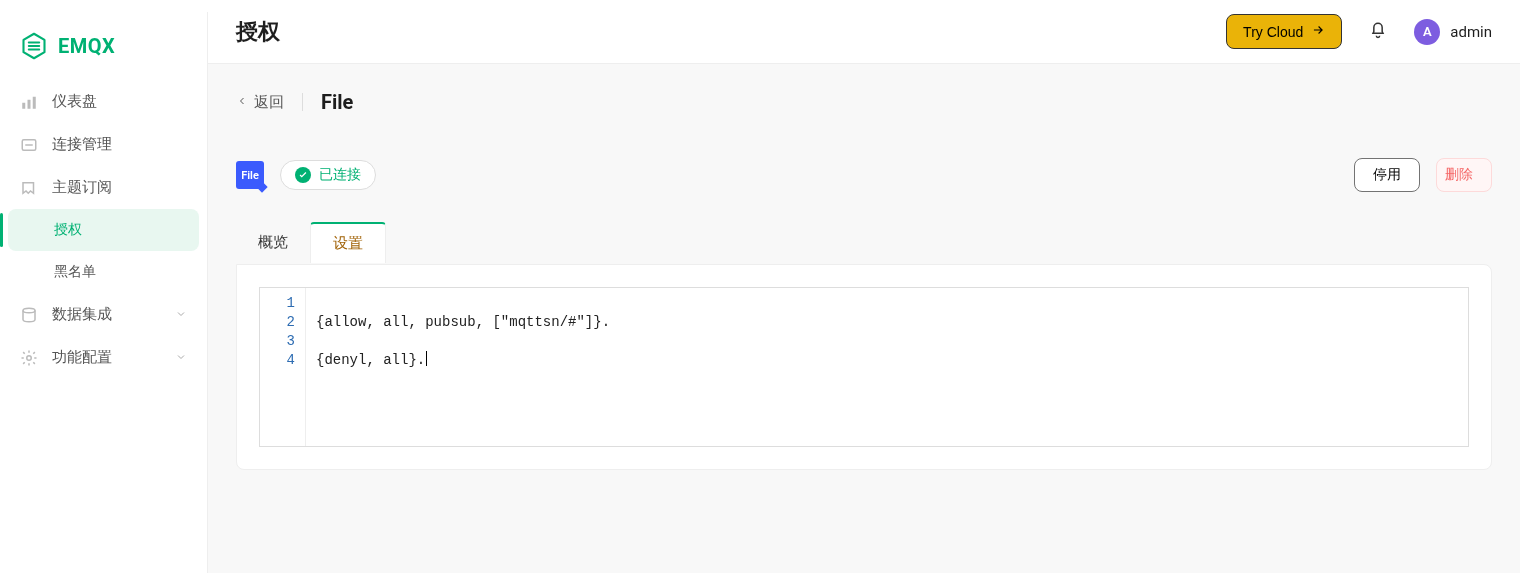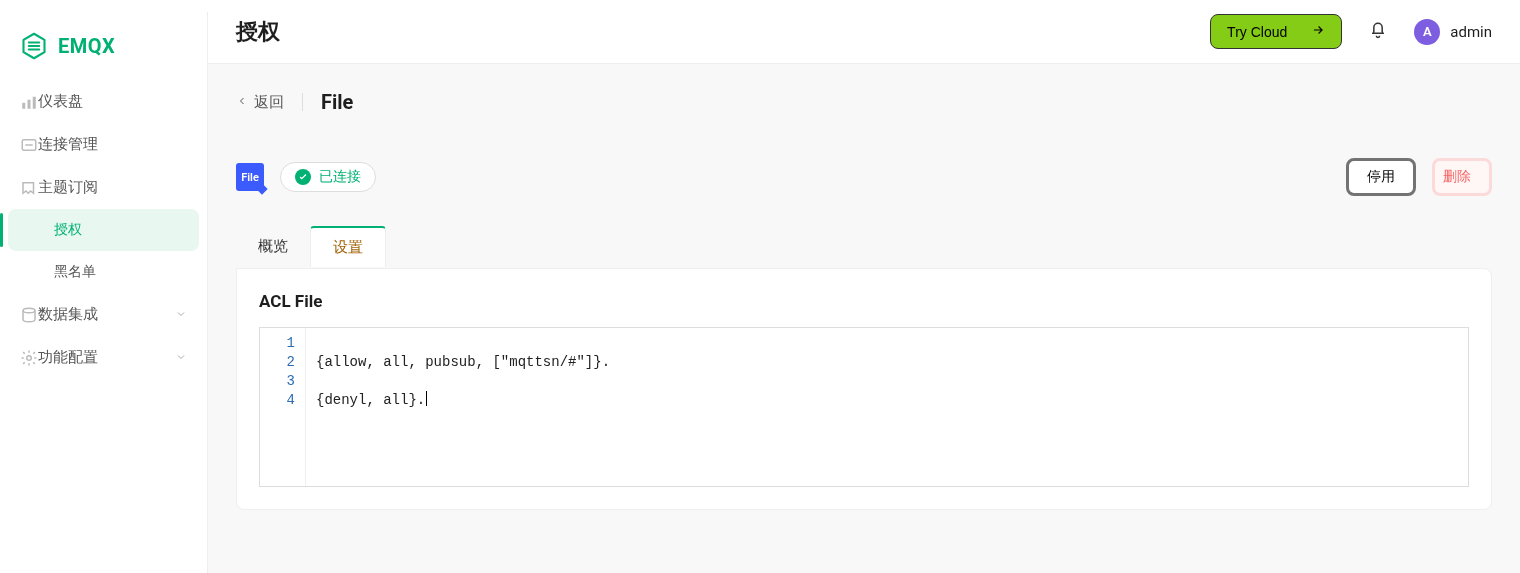--- a/index.html
+++ b/index.html
@@ -36,20 +36,21 @@
     .logo-text {
       font-size: 20px;
       font-weight: 700;
       color: #00b173;
       letter-spacing: 0.5px;
     }
     .nav-list { list-style: none; }
     .nav-item {
       display: flex;
       align-items: center;
+      gap: 14px;
       padding: 12px 20px;
       font-size: 15px;
       color: #555;
       cursor: pointer;
       position: relative;
     }
     .nav-item .chevron {
       margin-left: auto;
       color: #aaa;
     }
@@ -106,24 +107,24 @@
       margin-left: auto;
       display: flex;
       align-items: center;
       gap: 22px;
     }
     .try-cloud-btn {
       border: 1px solid #333;
       border-radius: 8px;
       padding: 8px 16px;
       font-size: 14px;
-      background: #84cc16;
-      display: flex;
-      align-items: center;
-      gap: 24px;
+      background: #eab308;
+      display: flex;
+      align-items: center;
+      gap: 8px;
       cursor: pointer;
     }
     .bell-btn {
       background: none;
       border: none;
       cursor: pointer;
       color: #333;
       padding: 4px;
     }
     .user-area {
@@ -218,21 +219,21 @@
       border-radius: 50%;
       background: #00b173;
       display: inline-flex;
       align-items: center;
       justify-content: center;
       color: #fff;
     }
     .conn-text { color: #00b173; }
     .status-spacer { flex: 1; }
     .action-btn {
-      border: 3px solid #737373;
+      border: 1px solid #737373;
       background: #fff;
       border-radius: 8px;
       padding: 7px 18px;
       font-size: 14px;
       cursor: pointer;
     }
     .action-btn.danger {
       color: #f56565;
       border-color: #fddada;
       background: #fff6f6;
@@ -443,21 +444,20 @@
       <button class="action-btn">停用</button>
       <button class="action-btn danger">删除</button>
     </div>
 
     <div class="tabs">
       <button class="tab">概览</button>
       <button class="tab active">设置</button>
     </div>
 
     <div class="panel">
-      <h3 class="panel-title">ACL File</h3>
 
       <div class="code-editor">
         <div class="gutter">
           <div>1</div>
           <div>2</div>
           <div>3</div>
           <div>4</div>
         </div>
         <div class="code-body"><span></span>
 <span>{allow, all, pubsub, ["mqttsn/#"]}.</span>

